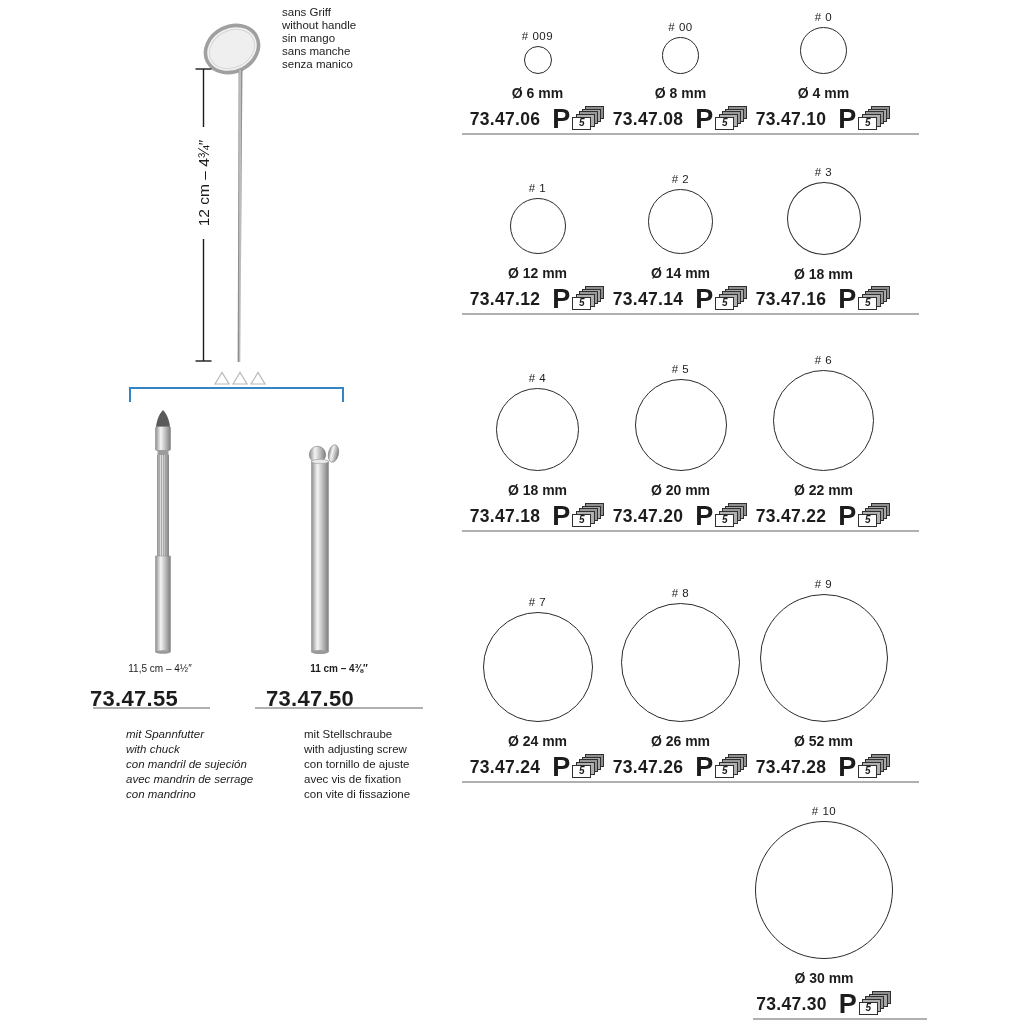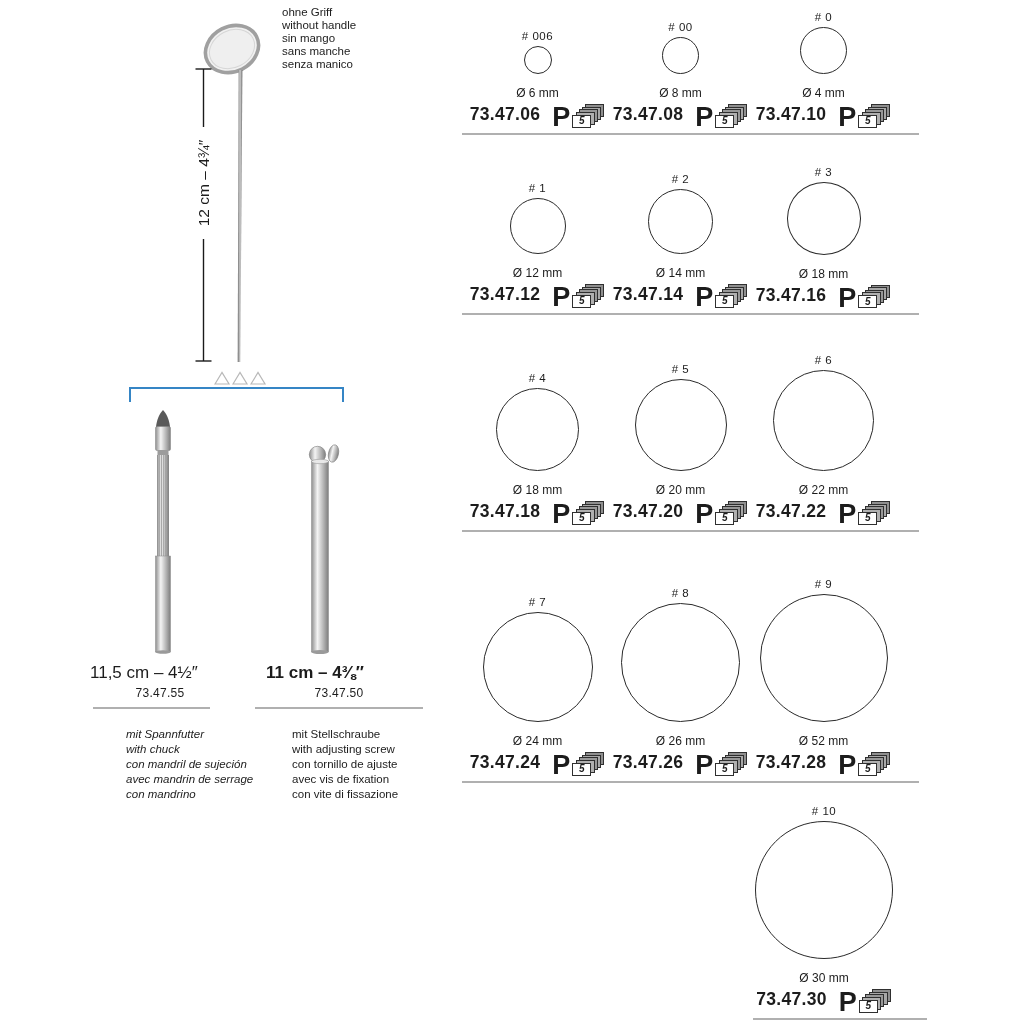--- a/index.html
+++ b/index.html
@@ -4,34 +4,34 @@
 <style>
   html,body{margin:0;padding:0;background:#ffffff;}
   .page{position:relative;width:1024px;height:1024px;background:#fff;overflow:hidden;
         font-family:"Liberation Sans", sans-serif;color:#1c1c1c;}
   svg{position:absolute;left:90px;top:0;}
   .note{position:absolute;left:282px;top:6px;font-size:11.5px;line-height:13px;}
   .dim-label{position:absolute;left:133px;top:174px;width:141px;height:18px;
              transform:rotate(-90deg);text-align:center;font-size:15.5px;white-space:nowrap;}
   .bracket{position:absolute;left:129px;top:387px;width:215px;height:15px;
            border:2px solid #3585c5;border-bottom:none;box-sizing:border-box;}
-  .hlabel{position:absolute;top:663px;font-size:17px;white-space:nowrap;}
+  .hlabel{position:absolute;top:663px;font-size:10px;text-align:center;white-space:nowrap;}
   .hlabel.l{left:90px;width:140px;} .hlabel.r{left:266px;width:146px;font-weight:bold;}
-  .hcode{position:absolute;top:686px;font-size:12px;font-weight:normal;text-align:center;letter-spacing:.3px;}
+  .hcode{position:absolute;top:686px;font-size:22px;font-weight:bold;text-align:left;letter-spacing:.3px;}
   .hcode.l{left:90px;width:140px;} .hcode.r{left:266px;width:146px;}
   .hline{position:absolute;top:707px;height:2px;background:#b0b0b0;}
   .hline.l{left:93px;width:117px;} .hline.r{left:255px;width:168px;}
   .desc{position:absolute;top:727px;font-size:11.5px;line-height:15px;}
-  .desc.l{left:126px;font-style:italic;} .desc.r{left:292px;}
+  .desc.l{left:126px;font-style:italic;} .desc.r{left:304px;}
   .row{position:absolute;display:flex;}
   .cell{width:143px;display:flex;flex-direction:column;align-items:center;justify-content:flex-end;}
   .size-label{font-size:11.5px;margin-bottom:4px;letter-spacing:.5px;}
   .circle{border:1.6px solid #2a2a2a;border-radius:50%;background:#fff;box-sizing:border-box;margin-bottom:10px;}
-  .dia{font-size:12px;margin-bottom:2px;line-height:18px;}
-  .code-row{display:flex;align-items:flex-start;gap:12px;height:26px;margin-bottom:3px;}
+  .dia{font-size:14px;margin-bottom:2px;line-height:18px;font-weight:bold;}
+  .code-row{display:flex;align-items:flex-end;gap:12px;height:26px;margin-bottom:3px;}
   .code{font-weight:bold;font-size:17.5px;letter-spacing:.3px;line-height:21px;}
   .pack{display:inline-flex;align-items:flex-end;gap:2px;}
   .pletter{font-weight:bold;font-size:27px;line-height:22px;}
   .stack{position:relative;width:33px;height:24px;display:inline-block;}
   .card{position:absolute;width:19px;height:13px;border:1.4px solid #2f2f2f;background:#a0a0a0;box-sizing:border-box;}
   .b4{left:13px;top:0;background:#8f8f8f;} .b3{left:9.8px;top:2.6px;background:#a8a8a8;}
   .b2{left:6.6px;top:5.2px;background:#989898;} .b1{left:3.3px;top:7.8px;background:#b0b0b0;}
   .front{left:0;top:10.5px;background:#fff;display:flex;align-items:center;justify-content:center;}
   .front b{font-size:10px;font-weight:bold;line-height:10px;}
   .sep{position:absolute;height:2px;background:#b0b0b0;}
@@ -97,21 +97,21 @@
     <g>
       <circle cx="227.5" cy="454.5" r="8.2" fill="url(#mh)" stroke="#7a7a7a" stroke-width="0.6"></circle>
       <ellipse cx="243.5" cy="453.5" rx="5" ry="8.8" transform="rotate(12 243.5 453.5)" fill="url(#mh)" stroke="#7a7a7a" stroke-width="0.6"></ellipse>
       <rect x="221.5" y="461" width="17" height="191" fill="url(#mh)" stroke="#8a8a8a" stroke-width="0.5"></rect>
       <ellipse cx="230" cy="461.5" rx="8.5" ry="2.2" fill="#e8e8e8" stroke="#999999" stroke-width="0.6"></ellipse>
       <ellipse cx="230" cy="652" rx="8.5" ry="2" fill="#9a9a9a"></ellipse>
     </g>
   </svg>
 
   <div class="note">
-    <div>ohne Griff</div>
+    <div>sans Griff</div>
     <div>without handle</div>
     <div>sin mango</div>
     <div>sans manche</div>
     <div>senza manico</div>
   </div>
 
   <div class="dim-label">12 cm – 4¾″</div>
 
   <div class="bracket" style="border-color: rgb(53, 133, 197);"></div>
 
@@ -132,21 +132,21 @@
   <div class="desc r">
     <div>mit Stellschraube</div>
     <div>with adjusting screw</div>
     <div>con tornillo de ajuste</div>
     <div>avec vis de fixation</div>
     <div>con vite di fissazione</div>
   </div>
 
   <div class="row row1">
     <div class="cell">
-      <div class="size-label"># 006</div>
+      <div class="size-label"># 009</div>
       <div class="circle" style="width: 28px; height: 28px;"></div>
       <div class="dia">Ø 6 mm</div>
       <div class="code-row">
         <span class="code">73.47.06</span>
         <span class="pack">
             <span class="pletter">P</span>
             <span class="stack">
               <i class="card b4"></i>
               <i class="card b3"></i>
               <i class="card b2"></i>

